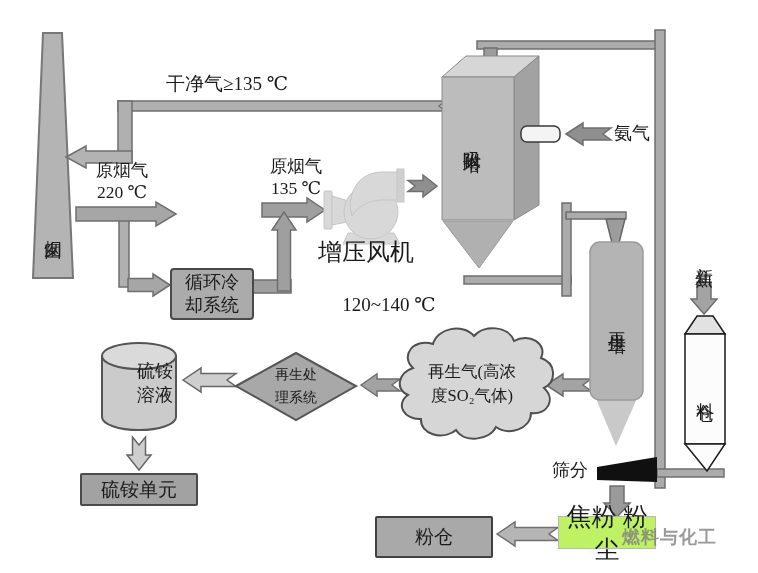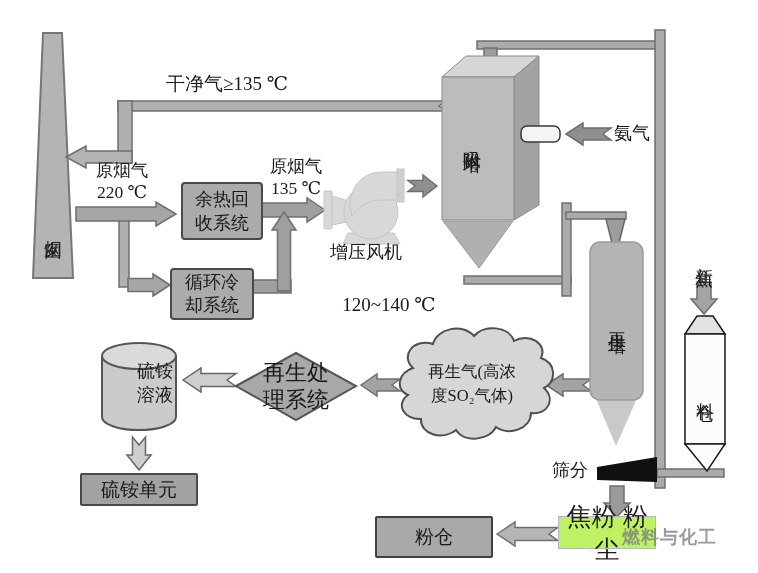--- a/index.html
+++ b/index.html
@@ -104,55 +104,51 @@
 
 <div class="lbl" style="left:152px;top:71px;width:150px;height:26px;font-size:19px;">干净气≥135 ℃</div>
 
 <div class="lbl vtext" style="left:41px;top:199px;width:24px;height:58px;font-size:17.5px;">烟囱</div>
 
 <div class="lbl lbl2" style="left:82px;top:158px;width:80px;height:46px;font-size:17.5px;line-height:22px;">
   <span>原烟气</span>
   <span>220 ℃</span>
 </div>
 
-<div class="pbox box-dark" style="left:181px;top:182px;width:82px;height:58px;font-size:18px;line-height:24px;">
-  <span>余热回</span>
-  <span>收系统</span>
-</div>
 
 <div class="pbox box-dark" style="left:170px;top:257px;width:84px;height:52px;font-size:18px;line-height:23px;margin-top:11px;">
   <span>循环冷</span>
   <span>却系统</span>
 </div>
 
 <div class="lbl lbl2" style="left:260px;top:154px;width:72px;height:46px;font-size:17.5px;line-height:22px;">
   <span>原烟气</span>
   <span>135 ℃</span>
 </div>
 
-<div class="lbl" style="left:318px;top:241px;width:96px;height:22px;font-size:18px;text-align:center;">增压风机</div>
+<div class="lbl" style="left:318px;top:241px;width:96px;height:22px;font-size:24px;text-align:center;">增压风机</div>
 
 <div class="lbl" style="left:326px;top:292px;width:126px;height:24px;font-size:19px;">120~140 ℃</div>
 
 <div class="lbl vtext" style="left:459px;top:104px;width:26px;height:72px;font-size:18px;">吸附塔</div>
 
 <div class="lbl" style="left:609px;top:122px;width:46px;height:22px;font-size:18px;">氨气</div>
 
 <div class="lbl vtext" style="left:604px;top:281px;width:26px;height:80px;font-size:18px;">再生塔</div>
 
 <div class="lbl vtext" style="left:691px;top:229px;width:26px;height:52px;font-size:18px;">新焦</div>
 
 <div class="lbl vtext" style="left:692px;top:351px;width:26px;height:78px;font-size:18px;">料仓</div>
 
 <div class="lbl lbl2" style="left:402px;top:358px;width:140px;height:52px;font-size:16.5px;line-height:24px;">
   <span>再生气(高浓</span>
   <span>度SO₂气体)</span>
 </div>
 
-<div class="lbl lbl2" style="left:244px;top:361px;width:104px;height:50px;font-size:22px;line-height:23px;justify-content:space-between;">
+<div class="lbl lbl2" style="left:244px;top:361px;width:104px;height:50px;font-size:14px;line-height:23px;">
   <span>再生处</span>
   <span>理系统</span>
 </div>
 
 <div class="lbl lbl2" style="left:119px;top:357px;width:72px;height:52px;font-size:18px;line-height:24px;">
   <span>硫铵</span>
   <span>溶液</span>
 </div>
 
 <div class="pbox box-dark" style="left:80px;top:473px;width:118px;height:33px;font-size:19px;background:#a2a2a2;border-radius:2px;">

